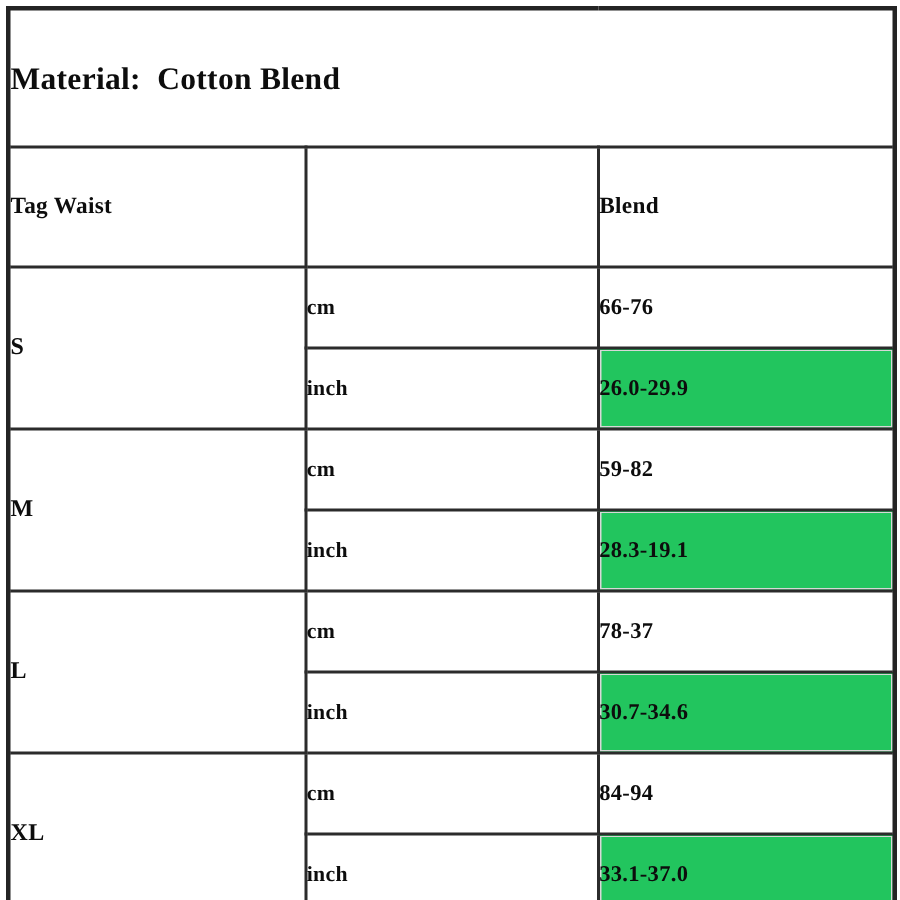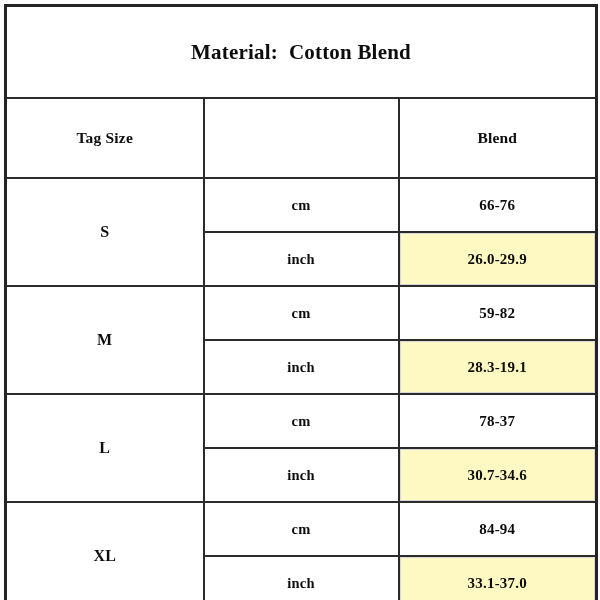--- a/index.html
+++ b/index.html
@@ -29,21 +29,20 @@
     width: 591px;
     height: 591px;
     border-collapse: collapse;
     table-layout: fixed;
     border: 3px solid #242424;
     background: #ffffff;
   }
 
   .size-table td {
     border: 2px solid #2b2b2b;
-    text-align: center;
     vertical-align: middle;
     font-weight: bold;
     color: #0d0d0d;
     padding: 0;
     background: #ffffff;
     letter-spacing: 0.2px;
   }
 
   
   .col-size  { width: 198px; }
@@ -71,42 +70,42 @@
   .unit-cell {
     height: 52px;
     font-size: 14.5px;
   }
   .value-cell {
     font-size: 15px;
   }
 
   
   .value-cell.shaded {
-    background: #fef9c3;
+    background: #22c55e;
     box-shadow: inset 0 0 0 1px #d8d8d8;
   }
 </style>
 </head>
 <body>
 
 <div id="chart-root">
   <table class="size-table">
     <colgroup>
       <col class="col-size">
       <col class="col-unit">
       <col class="col-waist">
     </colgroup>
     <tbody>
 
       <tr>
         <td class="title-cell" colspan="3">Material:  Cotton Blend</td>
       </tr>
 
       <tr class="header-row">
-        <td>Tag Size</td>
+        <td>Tag Waist</td>
         <td></td>
         <td>Blend</td>
       </tr>
 
       <tr>
         <td class="tagsize-cell" rowspan="2">S</td>
         <td class="unit-cell">cm</td>
         <td class="unit-cell value-cell">66-76</td>
       </tr>
       <tr>

